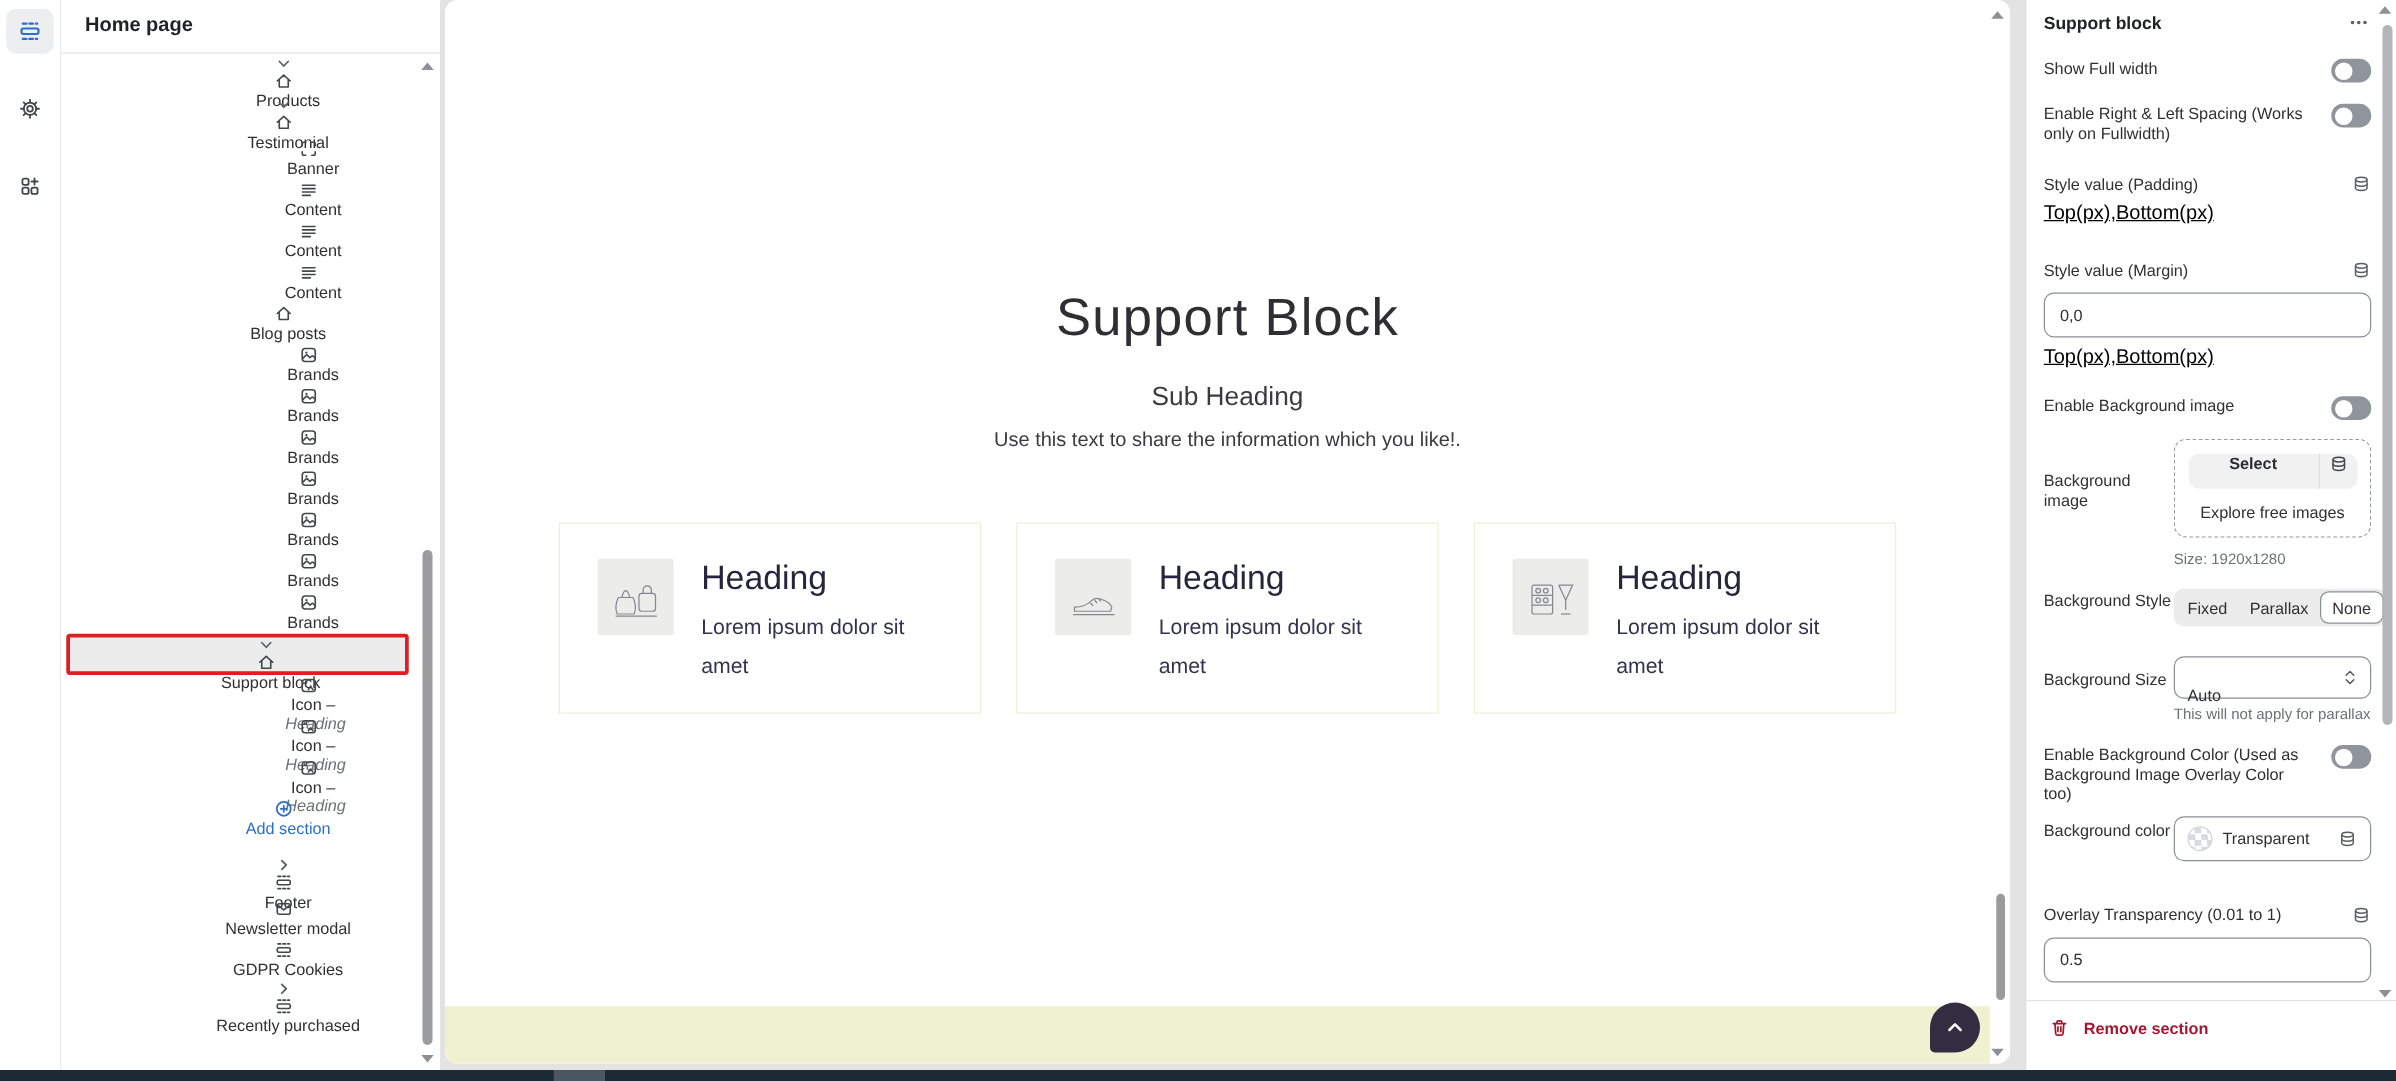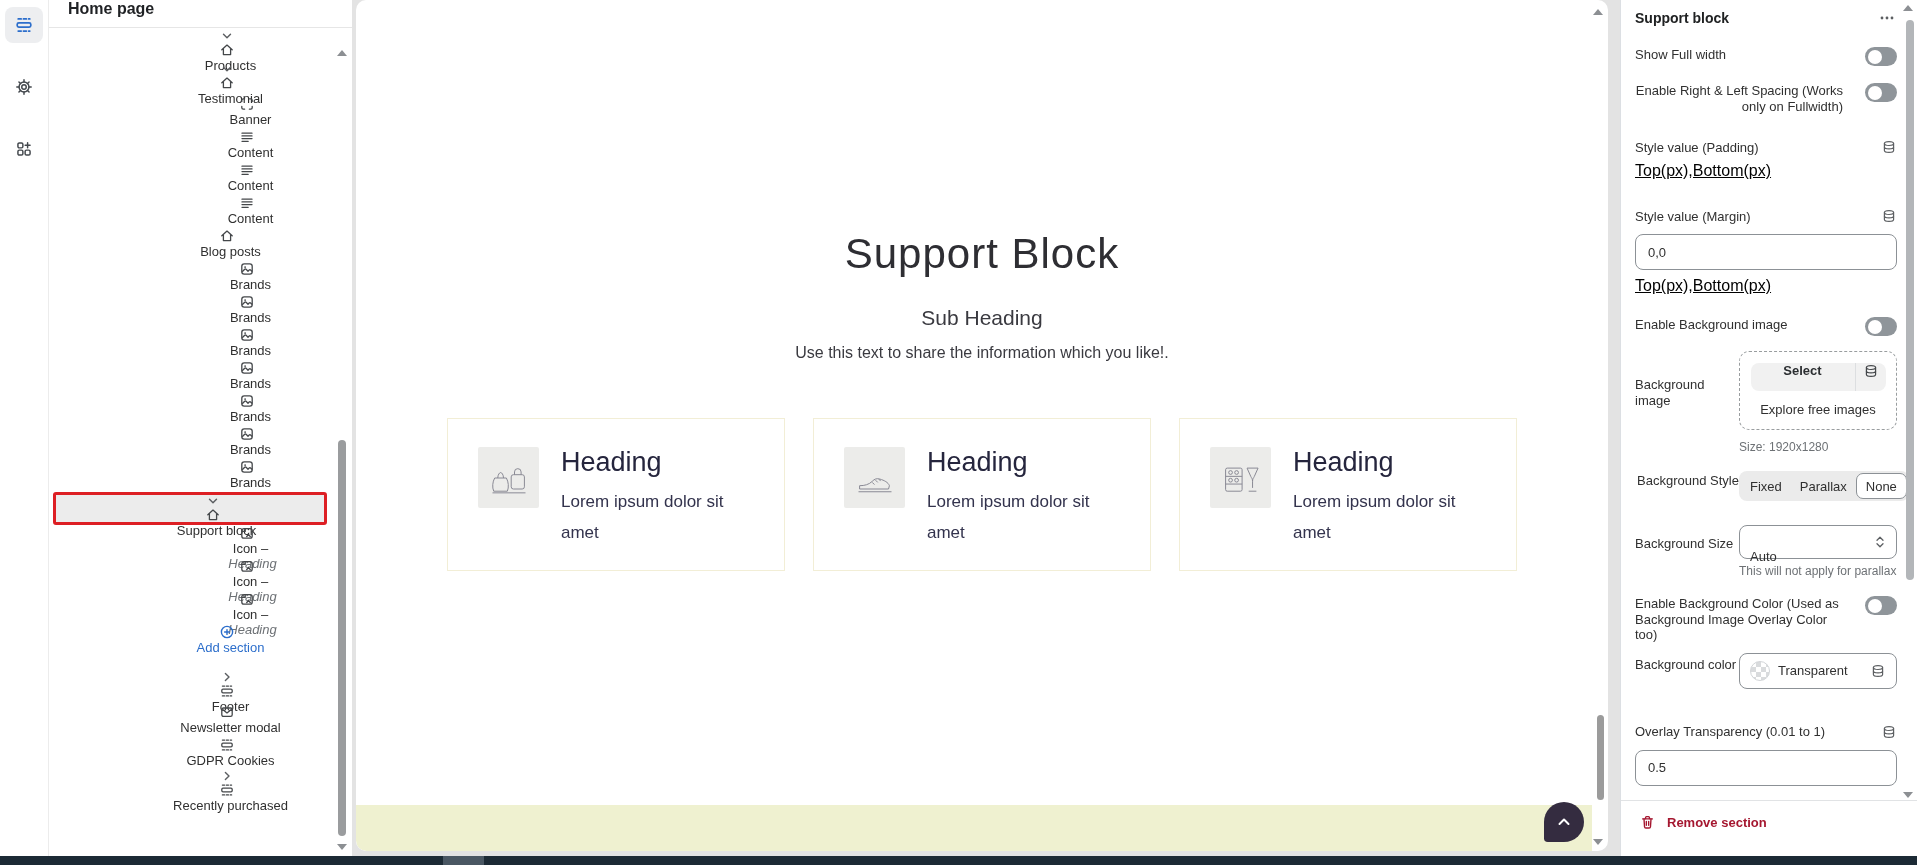--- a/index.html
+++ b/index.html
@@ -13,21 +13,21 @@
   svg { display:block; }
 
   
   .iconrail { position:absolute; left:0; top:0; width:48px; height:856px; background:#fff; z-index:3; }
   .rail-item { width:38px; height:36px; margin:4px auto 0; display:flex; align-items:center; justify-content:center; border-radius:8px; cursor:pointer; }
   .rail-item.sel { background:#edeef0; margin-top:7px; }
   .rail-item + .rail-item { margin-top:26px; }
 
   
   .sidebar { position:absolute; left:48px; top:0; width:304px; height:856px; background:#fff; border-left:1px solid #ececec; z-index:2; }
-  .sidebar-header { height:28px; display:flex; align-items:flex-start; padding-left:19px; border-bottom:1px solid #e6e6e6; }
+  .sidebar-header { height:43px; display:flex; align-items:center; padding-left:19px; border-bottom:1px solid #e6e6e6; }
   .sidebar-title { font-size:16px; font-weight:700; color:#1f2124; }
   .tree { padding-top:2px; }
   .trow { height:33px; display:flex; align-items:center; padding-left:60px; cursor:pointer;flex-direction:column; }
   .trow .chev { width:16px; margin-right:8px; display:flex; justify-content:center; }
   .trow .ticon { width:16px; margin-right:8px; display:flex; justify-content:center; }
   .trow .tlabel { color:#303030; }
   .trow.lvl1 { padding-left:100px; }
   .trow.gap-top { margin-top:14px; }
   .tlabel-italic { font-style:italic; color:#6d7175; margin-left:4px; }
   .trow.action .tlabel { color:#2c6ecb; font-weight:500; }
@@ -54,21 +54,21 @@
   .cv-down { position:absolute; right:5px; bottom:6px; width:0; height:0; border-left:5px solid transparent; border-right:5px solid transparent; border-top:6px solid #8c8f93; }
   .cv-thumb { position:absolute; right:4px; top:715px; width:7px; height:85px; background:#9b9b9b; border-radius:4px; }
 
   
   .panel { position:absolute; left:1620px; top:0; width:297px; height:856px; background:#fff; border-left:1px solid #dcdfe3; }
   .panel-inner { padding:10px 20px 0 14px; }
   .panel-head { display:flex; align-items:center; justify-content:space-between; }
   .panel-title { font-size:14px; font-weight:700; color:#202223; }
   .ellipsis-btn { padding:2px; cursor:pointer; }
   .toggle-row { display:flex; align-items:flex-start; }
-  .toggle-row .lab { flex:1; padding-right:22px; line-height:15.5px; }
+  .toggle-row .lab { flex:1; padding-right:12px; line-height:15.5px; }
   .toggle { width:32px; height:19px; border-radius:10px; background:#8f959a; position:relative; flex:none; cursor:pointer; }
   .toggle::after { content:''; position:absolute; left:2.5px; top:2.5px; width:14px; height:14px; border-radius:50%; background:#fff; }
   .field-lab-row { display:flex; align-items:center; justify-content:space-between; }
   .txt { width:100%; height:36px; border:1px solid #8c9196; border-radius:8px; padding:0 12px; font-size:13px; color:#303030; font-family:inherit; background:#fff; }
   .helper { font-size:16px; color:#000000; margin-top:7px;text-decoration:underline; }
   .lr-row { display:flex; align-items:flex-start; }
   .lr-row .llab { width:104px; flex:none; line-height:15.5px; padding-top:2px; }
   .lr-row .ctrl { flex:1; }
   .dashed-box { border:1.5px dashed #999d9f; border-radius:10px; padding:11px 8px 12px; display:flex; flex-direction:column; align-items:center; }
   .select-btn { width:135px; height:28px; background:#f1f1f1; border-radius:8px; display:flex; overflow:hidden; cursor:pointer; }
@@ -86,21 +86,21 @@
   .checker { width:20px; height:20px; border-radius:50%; border:1px solid #d2d5d8; flex:none;
              background:conic-gradient(#d9dbdd 0 25%,#fff 0 50%,#d9dbdd 0 75%,#fff 0); background-size:10px 10px; }
   .panel-footer { margin:14px -20px 0 -14px; border-top:1px solid #e1e3e5; padding:13px 20px 0 18px; }
   .remove-row { display:flex; align-items:center; gap:11px; cursor:pointer; }
   .remove-lab { color:#a51730; font-weight:700; }
   .pn-up { position:absolute; right:4px; top:5px; width:0; height:0; border-left:5px solid transparent; border-right:5px solid transparent; border-bottom:6px solid #8c8f93; }
   .pn-down { position:absolute; right:4px; top:792px; width:0; height:0; border-left:5px solid transparent; border-right:5px solid transparent; border-top:6px solid #8c8f93; }
   .pn-thumb { position:absolute; right:3px; top:20px; width:8px; height:560px; background:#b3b6b9; border-radius:4px; }
 
   
-  .m21 { margin-top:21px; } .m17 { margin-top:17px;text-align:right; } .m25 { margin-top:25px; }
+  .m21 { margin-top:21px; } .m17 { margin-top:17px; } .m25 { margin-top:25px; }
   .m10 { margin-top:10px; } .m28 { margin-top:28px; } .m22 { margin-top:22px; }
   .m15 { margin-top:15px; } .m24 { margin-top:24px; } .m18 { margin-top:18px; }
   .m35 { margin-top:35px; }
   .helper-right { font-size:12px; color:#6d7175; margin:5px 0 0 104px; }
 
   
   .bottombar { position:absolute; left:0; right:0; bottom:0; height:9px; background:#1c2a35; }
   .bottombar .seg2 { position:absolute; left:443px; width:41px; height:9px; background:#4a5763; }
 </style>
 </head>

